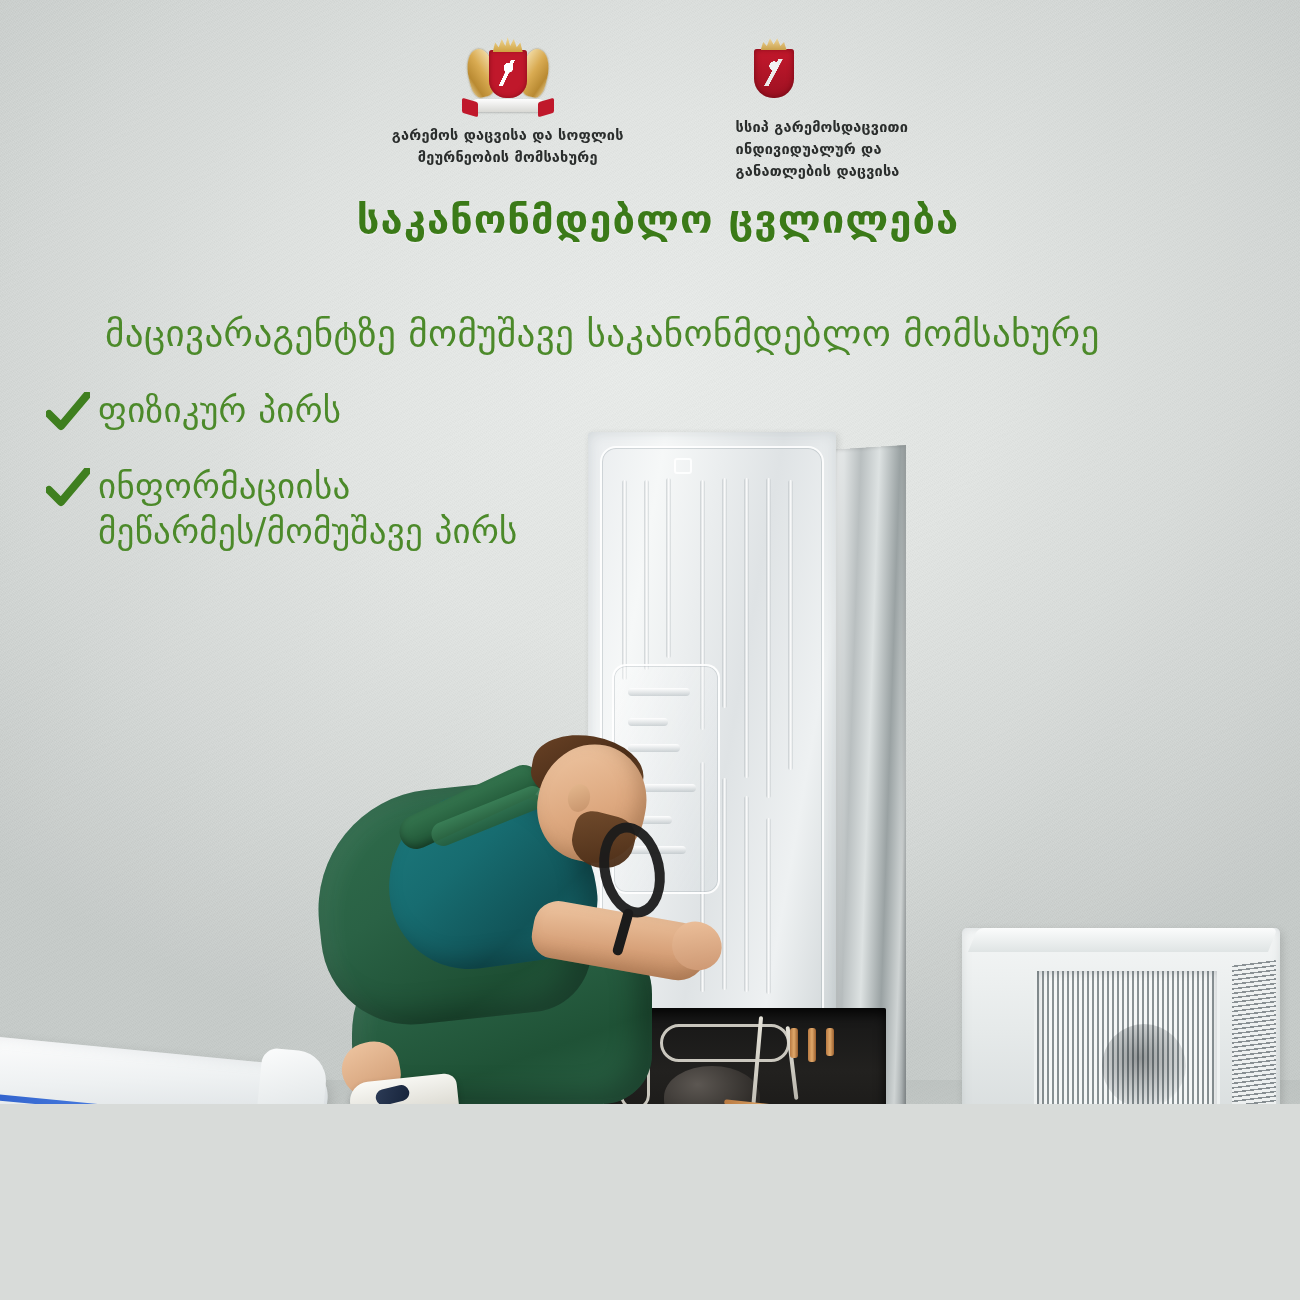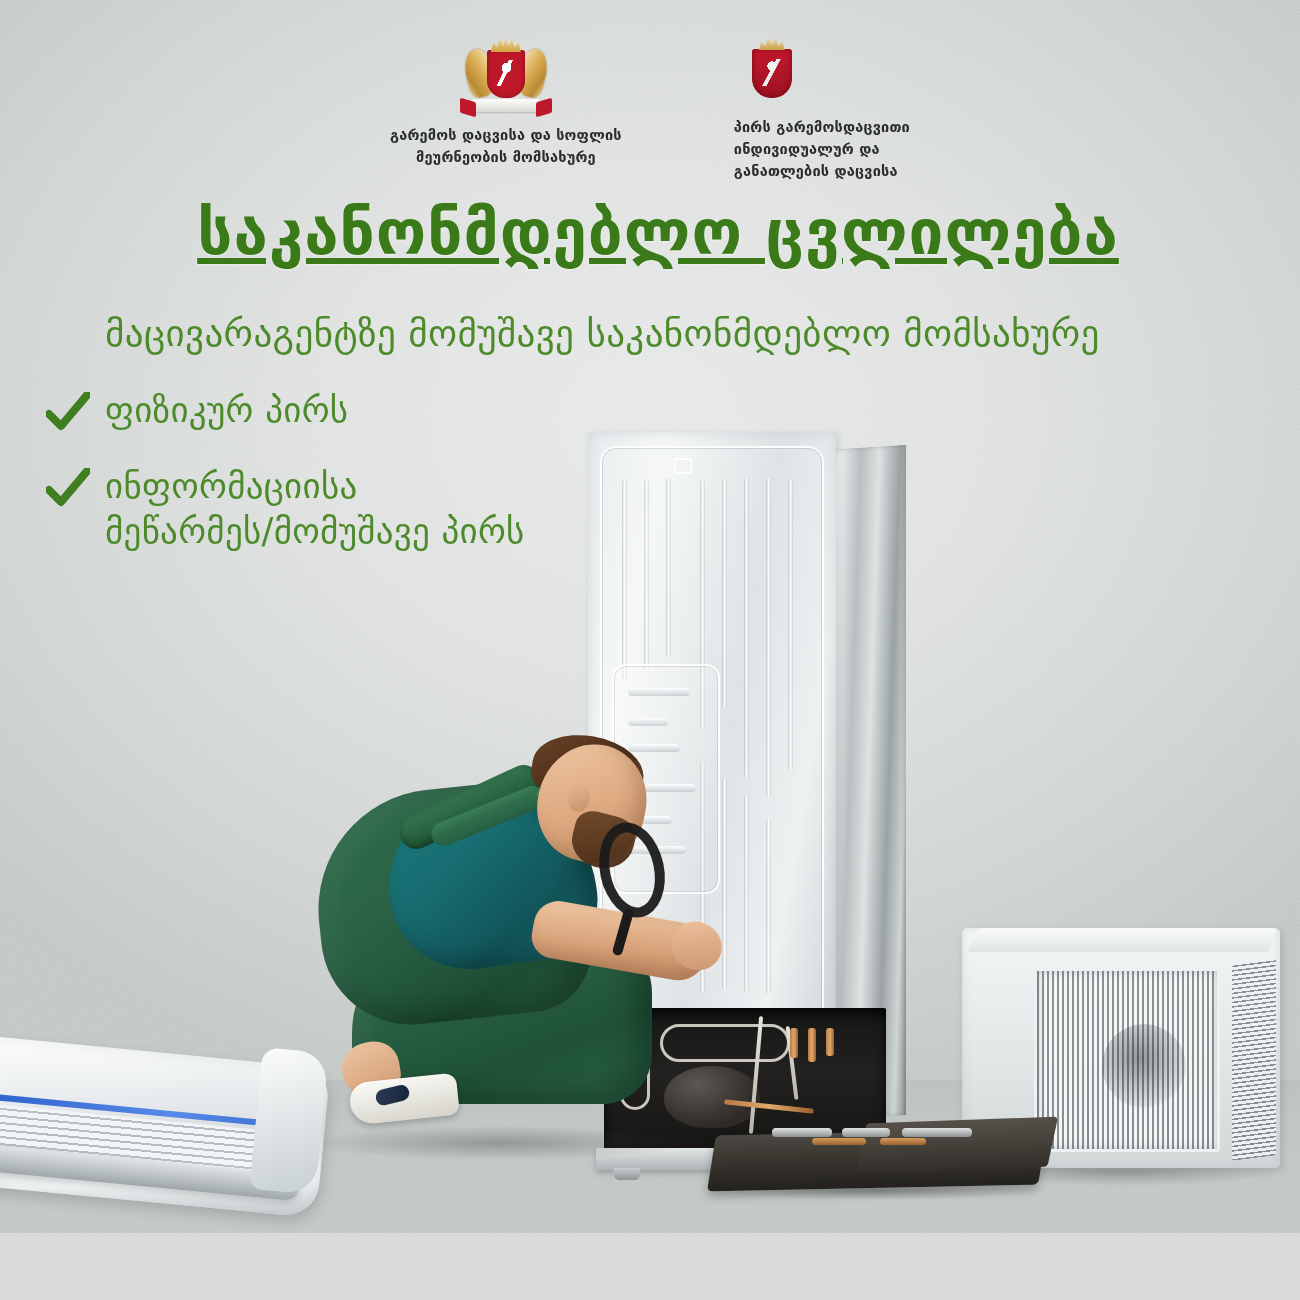--- a/index.html
+++ b/index.html
@@ -5,21 +5,21 @@
   * { margin:0; padding:0; box-sizing:border-box; }
   html,body { width:1300px; height:1300px; overflow:hidden; }
   body {
     font-family:"DejaVu Sans","Liberation Sans",sans-serif;
     background:#d8dbd9;
     position:relative;
   }
 
   
   #poster{
-    position:absolute; inset:0; width:1300px; height:1233px;
+    position:absolute; inset:0; width:1300px; height:1104px;
     overflow:hidden;
     background:
       radial-gradient(ellipse 900px 700px at 50% 34%, #e9ecea 0%, #e2e5e3 38%, #d4d8d6 72%, #c6cbc9 100%),
       linear-gradient(160deg,#c9cecc 0%,#e4e7e5 28%,#e8ebe9 52%,#d3d7d5 82%,#c4c9c7 100%);
   }
   #grain{
     position:absolute; inset:0;
     background-image:
       repeating-linear-gradient(37deg, rgba(255,255,255,.05) 0 1px, rgba(0,0,0,.02) 1px 2px),
       repeating-linear-gradient(123deg, rgba(255,255,255,.04) 0 1px, rgba(0,0,0,.018) 1px 2px);
@@ -100,31 +100,30 @@
 
   .logo-caption{
     margin-top:9px; color:#2a2d2c; font-size:14.5px; line-height:1.5;
     font-weight:700; letter-spacing:.2px; text-align:center;
   }
   .logo-caption.left-al{ text-align:left; }
 
   
   .title{
     position:absolute; top:196px; left:16px; right:0; text-align:center;
-    font-size:62px; font-weight:700; color:#3b7a18; letter-spacing:1px;
+    font-size:40px; font-weight:700; color:#3b7a18; letter-spacing:1px;
     text-shadow:0 1px 2px rgba(255,255,255,.55);
-    text-decoration:underline;
   }
   .subtitle{
     position:absolute; top:312px; left:105px;
     font-size:37px; color:#4c8a2a; font-weight:400; letter-spacing:.4px;
     white-space:nowrap;
   }
   .bullets{ position:absolute; top:388px; left:46px; }
-  .bullet{ display:flex; align-items:flex-start; gap:15px; margin-bottom:30px; }
+  .bullet{ display:flex; align-items:flex-start; gap:8px; margin-bottom:30px; }
   .check{ flex:0 0 auto; width:44px; height:42px; position:relative; margin-top:4px; }
   .check svg{ display:block; }
   .bullet-text{
     font-size:35px; color:#4c8a2a; font-weight:400; line-height:1.28; letter-spacing:.3px;
   }
 
   
   #fridge{ position:absolute; left:588px; top:432px; width:318px; height:700px; }
   #fridge .side{
     position:absolute; right:0; top:18px; width:80px; height:670px;
@@ -409,21 +408,21 @@
       </div>
     </div>
 
     <div class="logo-block right">
       <div class="coa-small">
         <div class="shield"></div>
         <div class="stgeorge"></div>
         <div class="crown"></div>
       </div>
       <div class="logo-caption left-al">
-        <div>პირს გარემოსდაცვითი</div>
+        <div>სსიპ გარემოსდაცვითი</div>
         <div>ინდივიდუალურ და</div>
         <div>განათლების დაცვისა</div>
       </div>
     </div>
   </div>
 
   <div class="title">საკანონმდებლო ცვლილება</div>
   <div class="subtitle">მაცივარაგენტზე მომუშავე საკანონმდებლო მომსახურე</div>
 
   <div class="bullets">

